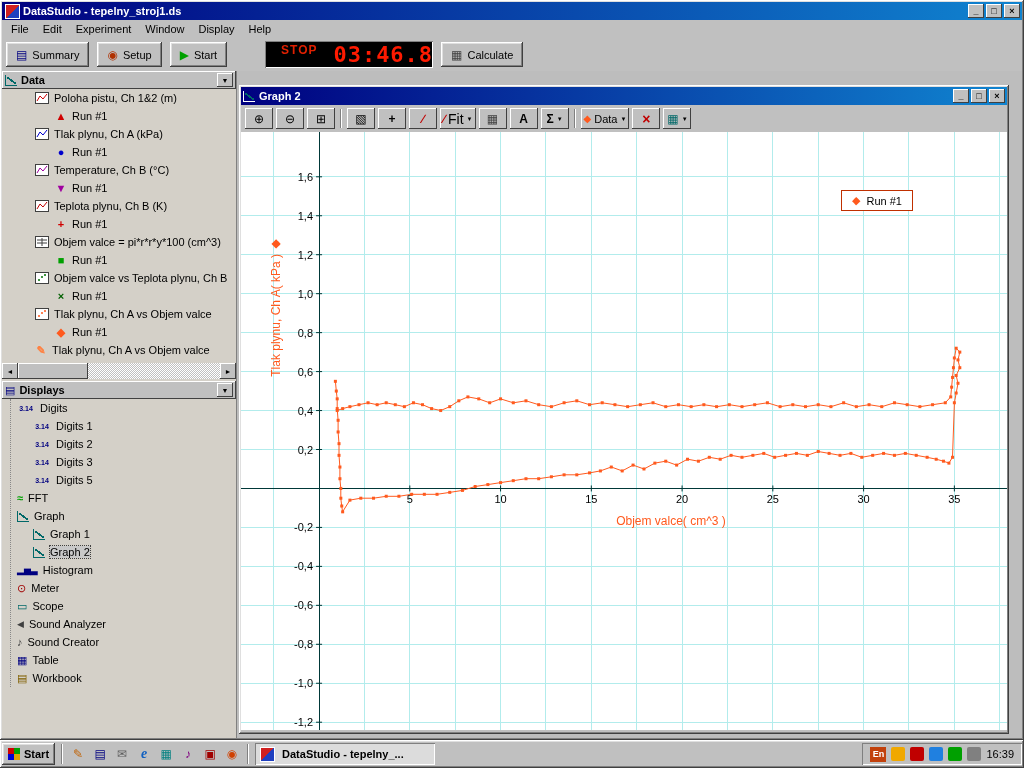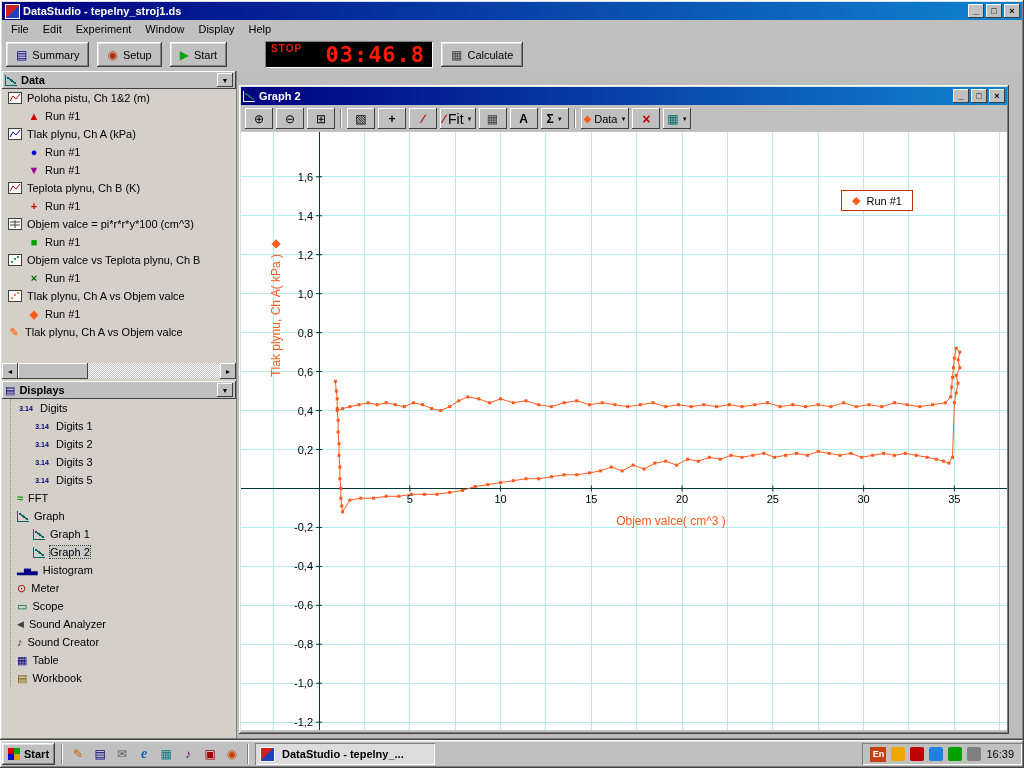--- a/index.html
+++ b/index.html
@@ -22,33 +22,33 @@
   
   #menubar{position:absolute;left:2px;top:20px;right:2px;height:18px;background:#c0c0c0;
     display:flex;align-items:center;padding-left:2px;}
   .menu-item{padding:2px 7px;}
   
   #maintb{position:absolute;left:2px;top:38px;right:2px;height:33px;background:#c0c0c0;
     display:flex;align-items:center;gap:8px;padding-left:4px;}
   .tbtn{height:25px;display:flex;align-items:center;gap:5px;padding:0 10px;background:#c0c0c0;}
   .tbtn .gicon{font-size:12px;}
   #timer{width:168px;height:27px;background:#000;position:relative;margin-left:30px;display:flex;align-items:center;}
-  #stoplbl{position:absolute;left:6px;top:2px;color:#e02000;font-size:10px;font-weight:bold;letter-spacing:1px;}
-  #timertext{margin-left:auto;padding-right:8px;color:#ff1a00;font-family:"DejaVu Sans Mono",monospace;
+  #stoplbl{position:absolute;left:16px;top:2px;color:#e02000;font-size:12px;font-weight:bold;letter-spacing:1px;}
+  #timertext{margin-left:auto;padding-right:0;color:#ff1a00;font-family:"DejaVu Sans Mono",monospace;
     font-size:22px;font-weight:bold;letter-spacing:1px;}
   
   #client{position:absolute;left:2px;top:71px;right:2px;bottom:2px;background:#bdbdbd;display:flex;}
   
   #sidebar{width:234px;background:#d4d0c8;border-right:1px solid #808080;display:flex;flex-direction:column;}
   .panel-header{height:18px;background:#c0c0c0;display:flex;align-items:center;gap:4px;padding:0 3px;flex:none;}
   .panel-header .ph-label{font-weight:bold;}
   .hdr-btn{margin-left:auto;width:16px;height:14px;background:#c0c0c0;display:flex;align-items:center;
     justify-content:center;font-size:7px;}
   .tree{background:#d4d0c8;overflow:hidden;}
-  #data-tree{height:272px;flex:none;}
+  #data-tree{height:272px;flex:none;padding-left:27px;}
   #disp-tree{flex:1;}
   .trow{height:18px;display:flex;align-items:center;gap:5px;padding-left:6px;white-space:nowrap;overflow:hidden;}
   .trow.run{padding-left:26px;}
   .marker{font-size:11px;font-weight:bold;line-height:1;width:12px;text-align:center;flex:none;}
   .tlabel{overflow:hidden;text-overflow:clip;white-space:nowrap;}
   .dicon{flex:none;}
   .gicon{flex:none;display:inline-block;text-align:center;line-height:1;}
   .dtree-wrap{margin-left:8px;border-left:1px dotted #888;}
   .dtree-wrap .trow{padding-left:6px;}
   .dtree-wrap .trow.child{padding-left:22px;}
@@ -178,20 +178,27 @@
         <div class="trow">
           <svg class="dicon" width="14" height="12">
               <rect x="0.5" y="0.5" width="13" height="11" fill="#fff" stroke="#404040"></rect>
               <polyline points="2,9 5,4 8,7 12,2" fill="none" stroke="#0000cc"></polyline>
             </svg>
           <span class="tlabel">Tlak plynu, Ch A (kPa)</span>
         </div>
         <div class="trow run">
           <span class="marker" style="color:#0000cc">●</span>
           <span class="tlabel">Run #1</span>
+        </div>
+        <div class="trow">
+          <svg class="dicon" width="14" height="12">
+              <rect x="0.5" y="0.5" width="13" height="11" fill="#fff" stroke="#404040"></rect>
+              <polyline points="2,9 5,4 8,7 12,2" fill="none" stroke="#a000a0"></polyline>
+            </svg>
+          <span class="tlabel">Temperature, Ch B (°C)</span>
         </div>
         <div class="trow run">
           <span class="marker" style="color:#a000a0">▼</span>
           <span class="tlabel">Run #1</span>
         </div>
         <div class="trow">
           <svg class="dicon" width="14" height="12">
               <rect x="0.5" y="0.5" width="13" height="11" fill="#fff" stroke="#404040"></rect>
               <polyline points="2,9 5,4 8,7 12,2" fill="none" stroke="#c00000"></polyline>
             </svg>

